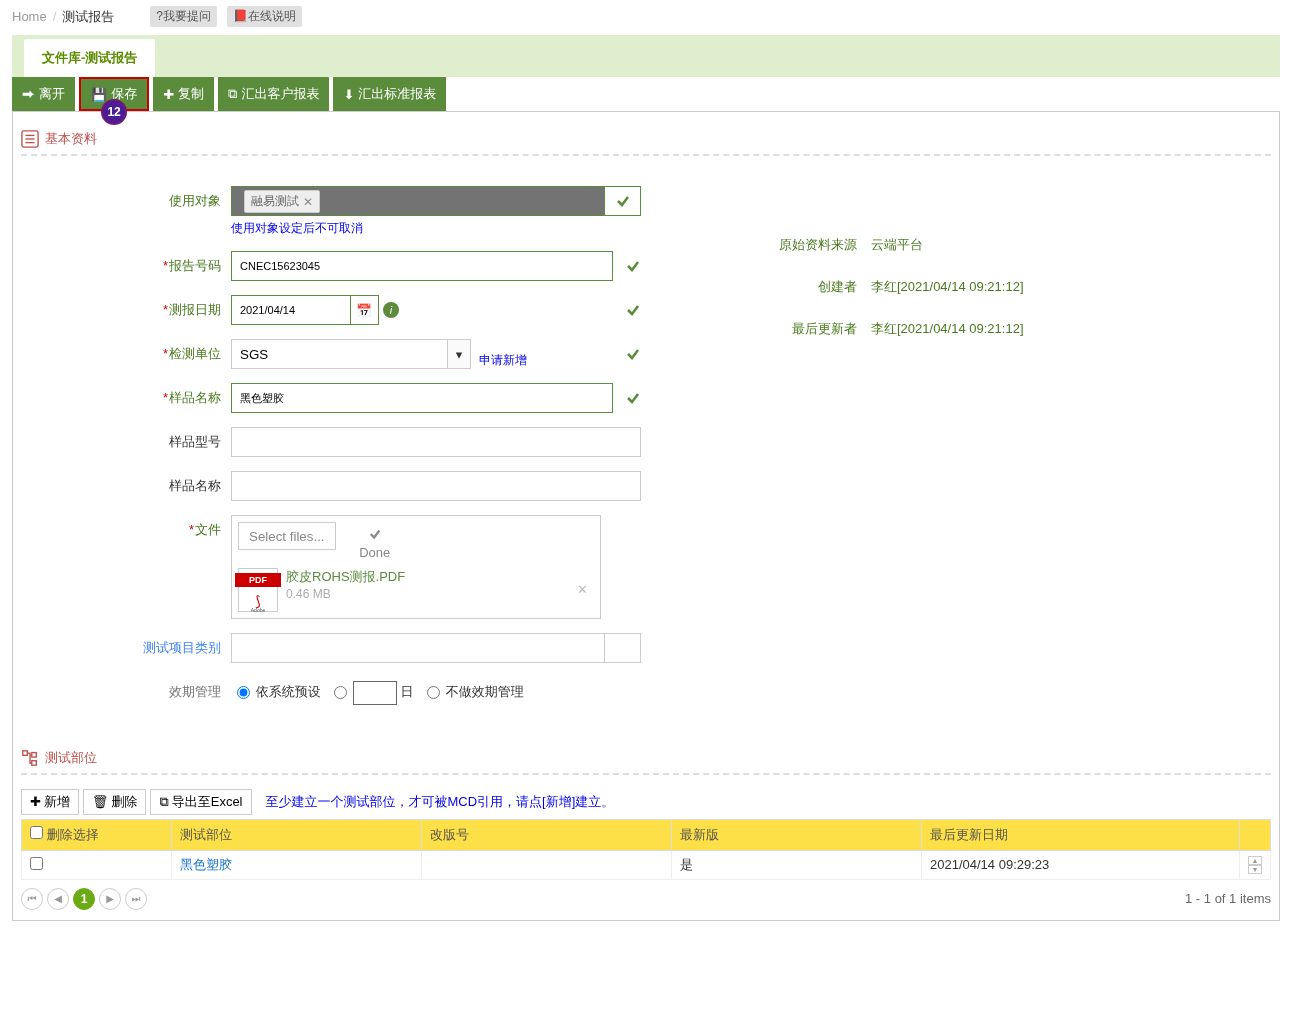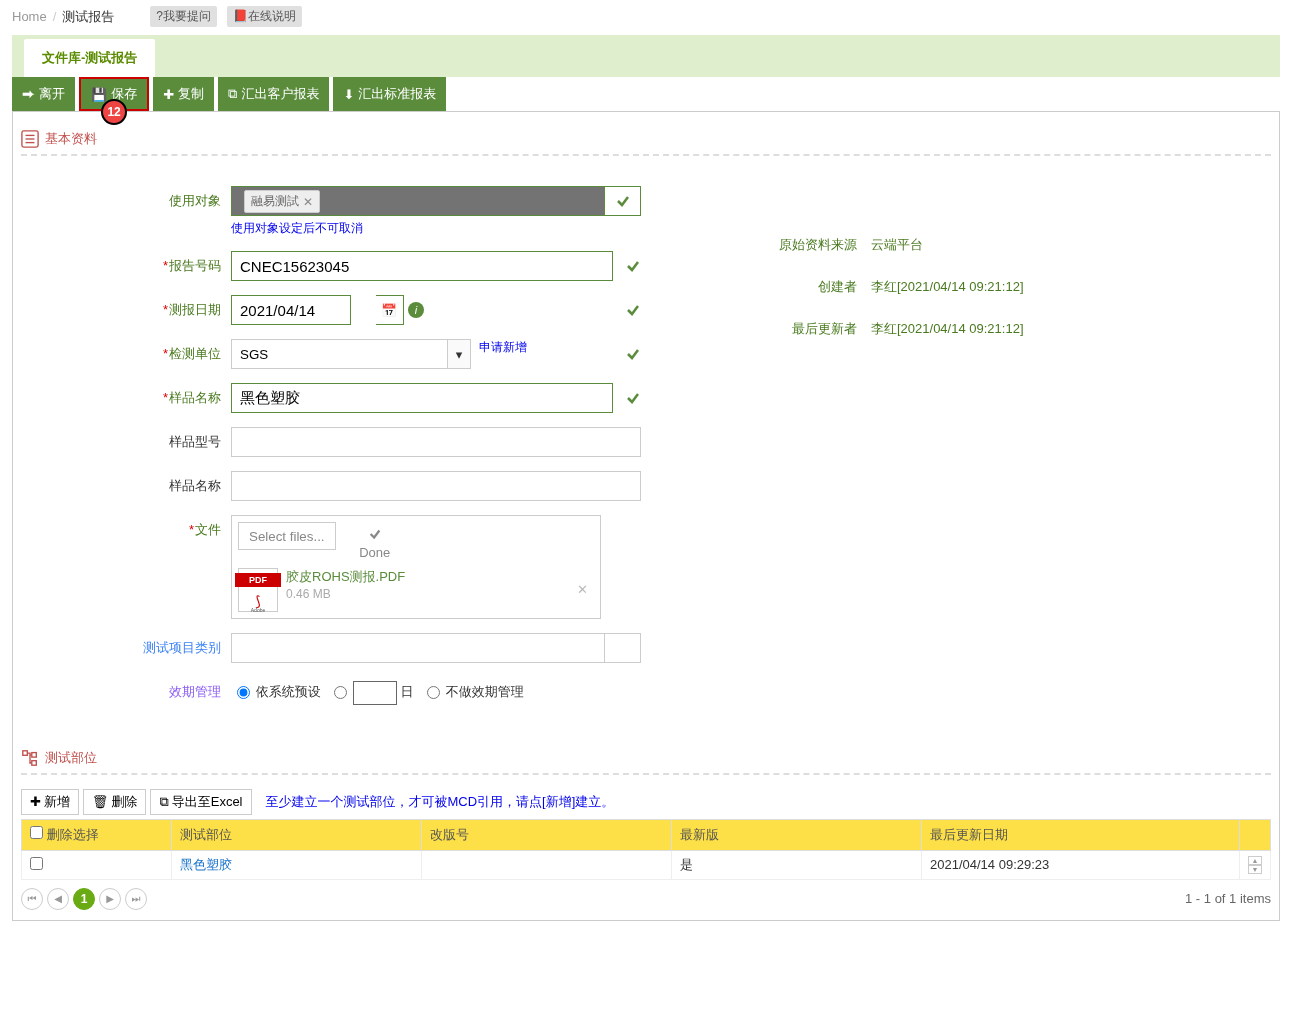--- a/index.html
+++ b/index.html
@@ -11,47 +11,47 @@
 .breadcrumb-bar .sep { color: #ccc; }
 .breadcrumb-bar .current { color: #333; }
 .top-btn { background: #e0e0e0; color: #555; border: none; padding: 2px 6px; margin-left: 4px; cursor: pointer; font-size: 12px; border-radius: 2px; }
 
 .tab-band { background: #dfeecc; margin: 0 12px; padding-top: 4px; }
 .tab-item { display: inline-block; background: #fff; color: #5a8c00; font-weight: bold; padding: 10px 18px; margin-left: 12px; border-top-left-radius: 2px; border-top-right-radius: 2px; }
 
 .action-bar { display: flex; gap: 4px; padding: 0 12px; }
 .action-btn { background: #5a8c3c; color: #fff; border: none; padding: 6px 10px; cursor: pointer; font-size: 13px; display: inline-flex; align-items: center; gap: 4px; }
 .highlight-wrap { position: relative; border: 2px solid #c00; padding: 0; }
-.badge12 { position: absolute; top: 100%; left: 50%; transform: translate(-50%, -10px); width: 26px; height: 26px; border-radius: 50%; background: #ef4444; border: 2px solid #000000; color: #fff; font-weight: bold; display: flex; align-items: center; justify-content: center; font-size: 12px; z-index: 2; }
+.badge12 { position: absolute; top: 100%; left: 50%; transform: translate(-50%, -10px); width: 26px; height: 26px; border-radius: 50%; background: #4c1d95; border: 2px solid #701a75; color: #fff; font-weight: bold; display: flex; align-items: center; justify-content: center; font-size: 12px; z-index: 2; }
 
 .content-panel { margin: 0 12px 12px; border: 1px solid #ccc; padding: 18px 8px 10px; }
 .section-head { display: flex; align-items: center; gap: 6px; padding: 0 0 6px 0; color: #c0504d; border-bottom: 2px dashed #ddd; margin-bottom: 30px; }
 .icon-box { width: 18px; height: 18px; }
 
 .form-area { display: flex; gap: 100px; padding-left: 100px; }
 .left-col { width: 520px; }
 .right-col { width: 380px; }
 .form-row { display: flex; align-items: flex-start; margin-bottom: 14px; }
 .form-row .lbl { width: 110px; text-align: right; padding-right: 10px; padding-top: 6px; color: #4a7a1f; font-size: 13px; }
 .form-row .lbl .req { color: #d00; margin-right: 1px; }
 .ctrl-area { flex: 1; }
 .info-row { display: flex; margin-bottom: 24px; }
 .info-row .ilbl { width: 130px; text-align: right; padding-right: 14px; color: #4a7a1f; }
 .info-row .ival { color: #4a7a1f; }
 
-.txt-input { width: 100%; height: 30px; border: 1px solid #5a8c3c; padding: 0 8px; font-size: 15px; }
+.txt-input { width: 100%; height: 30px; border: 1px solid #5a8c3c; padding: 0 8px; font-size: 11px; }
 .txt-input.plain { border-color: #ccc; }
 .txt-input.date-in { width: 120px; }
 .pill-tag { display: inline-flex; align-items: center; gap: 4px; background: #eee; border: 1px solid #ccc; padding: 2px 6px; border-radius: 2px; font-size: 12px; color: #666; }
 .pill-x { color: #888; cursor: pointer; }
 .hint-blue { color: #00e; font-size: 12px; margin-top: 4px; display: inline-block; }
 .check-green { color: #5a8c3c; font-size: 16px; margin-left: 12px; display: inline-flex; align-items: center; height: 30px; }
 .info-i { width: 16px; height: 16px; border-radius: 50%; background: #5a8c3c; color: #fff; display: inline-flex; align-items: center; justify-content: center; font-size: 11px; font-style: italic; margin-left: 4px; }
 .date-cal { border: 1px solid #5a8c3c; border-left: none; height: 30px; width: 28px; display: inline-flex; align-items: center; justify-content: center; cursor: pointer; vertical-align: top; }
-.date-wrap { display: inline-flex; gap: 25px; }
+.date-wrap { display: inline-flex; }
 .dd-wrap { display: inline-flex; width: 240px; }
 .dd-input { flex: 1; height: 30px; border: 1px solid #ccc; border-right: none; padding: 0 8px; }
 .dd-btn { width: 24px; border: 1px solid #ccc; background: #fafafa; display: inline-flex; align-items: center; justify-content: center; cursor: pointer; }
 
 .file-box { border: 1px solid #ccc; padding: 6px; width: 370px; }
 .file-select-btn { height: 28px; padding: 0 10px; border: 1px solid #ccc; background: #fff; color: #888; cursor: pointer; }
 .file-done { color: #888; margin-left: 20px; display: inline-flex; align-items: center; gap: 4px; flex-direction: column; }
 .file-item { display: flex; align-items: flex-start; gap: 8px; margin-top: 8px; position: relative; }
 .pdf-ico { width: 40px; height: 44px; background: linear-gradient(#fff 0 50%, #fff 50% 100%); border: 1px solid #ccc; position: relative; }
 .pdf-red { position: absolute; top: 4px; left: -4px; right: -4px; height: 14px; background: #c00; color: #fff; font-size: 9px; font-weight: bold; text-align: center; line-height: 14px; }
@@ -186,21 +186,21 @@
           <span class="check-green" style="margin-left:auto">
               <svg class="checksvg" width="16" height="16" viewBox="0 0 16 16">
                 <path d="M3 8 L7 12 L13 4"></path>
               </svg>
             </span>
         </div>
       </div>
 
       <div class="form-row">
         <div class="lbl"><span class="req">*</span><span>检测单位</span></div>
-        <div class="ctrl-area" style="display:flex;align-items:flex-start">
+        <div class="ctrl-area" style="display:flex;align-items:flex-end">
           <div class="dd-wrap">
             <input class="dd-input" value="SGS" style="">
             <span class="dd-btn">▾</span>
           </div>
           <a class="hint-blue" style="margin:0 0 0 8px">申请新增</a>
           <span class="check-green" style="margin-left:auto">
               <svg class="checksvg" width="16" height="16" viewBox="0 0 16 16">
                 <path d="M3 8 L7 12 L13 4"></path>
               </svg>
             </span>
@@ -258,21 +258,21 @@
 
       <div class="form-row">
         <div class="lbl" style="color:#3b82f6">测试项目类别</div>
         <div class="ctrl-area" style="display:flex">
           <input class="txt-input plain" style="flex: 1 1 0%;" value="">
           <span style="width:36px;height:30px;border:1px solid #ccc;border-left:none"></span>
         </div>
       </div>
 
       <div class="form-row">
-        <div class="lbl" style="color:#8b5cf6">效期管理</div>
+        <div class="lbl" style="color:#737373">效期管理</div>
         <div class="ctrl-area radio-row" style="padding-top:4px">
           <input type="radio" name="exp" checked="" style="">
           <label>依系统预设</label>
           <input type="radio" name="exp" style="">
           <input class="day-box" style="">
           <label>日</label>
           <input type="radio" name="exp" style="">
           <label>不做效期管理</label>
         </div>
       </div>

